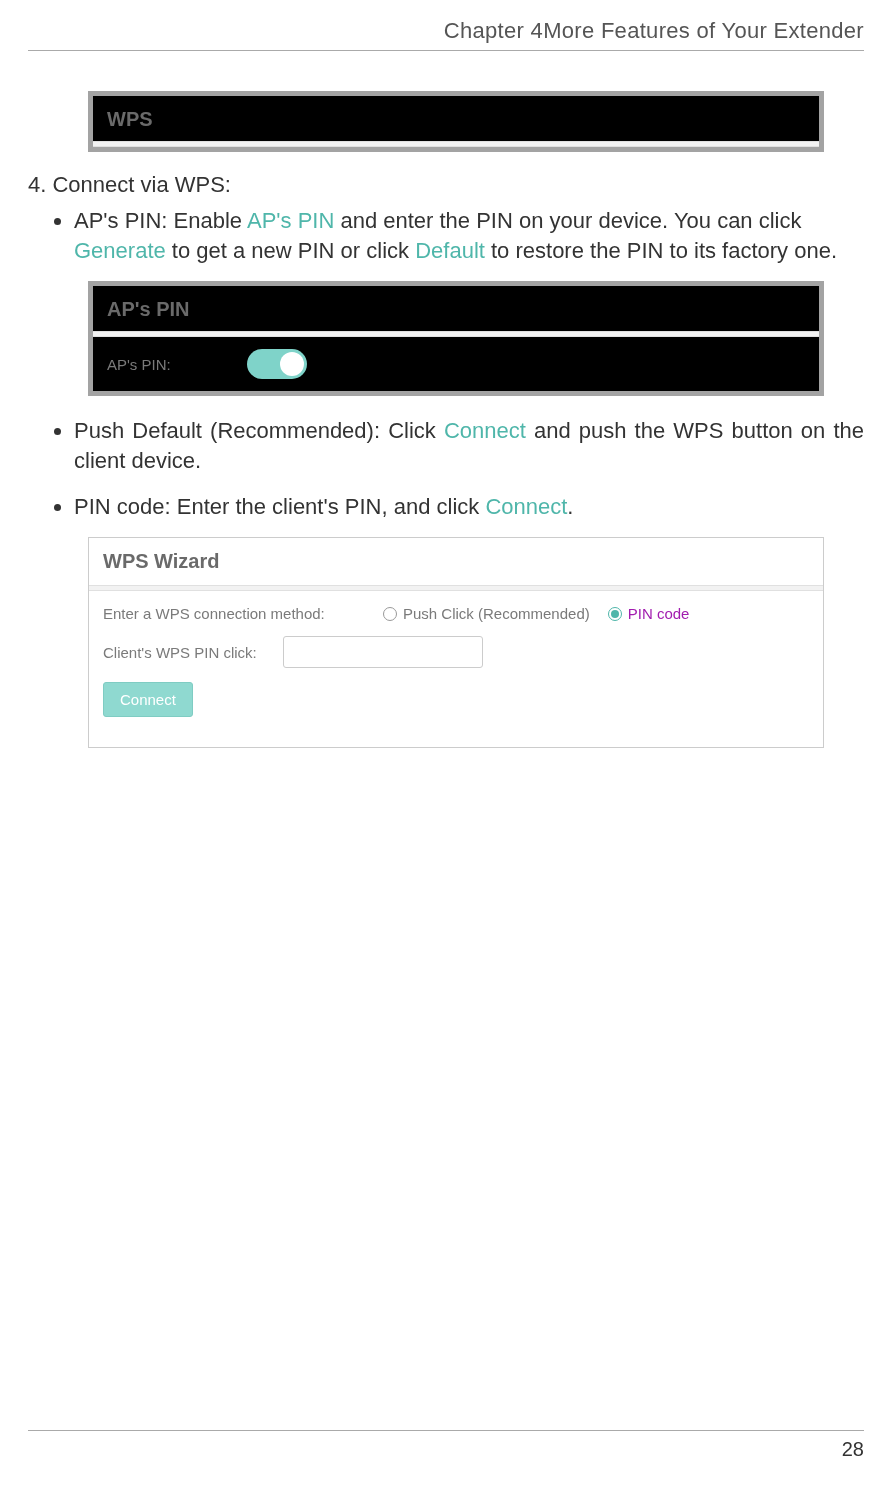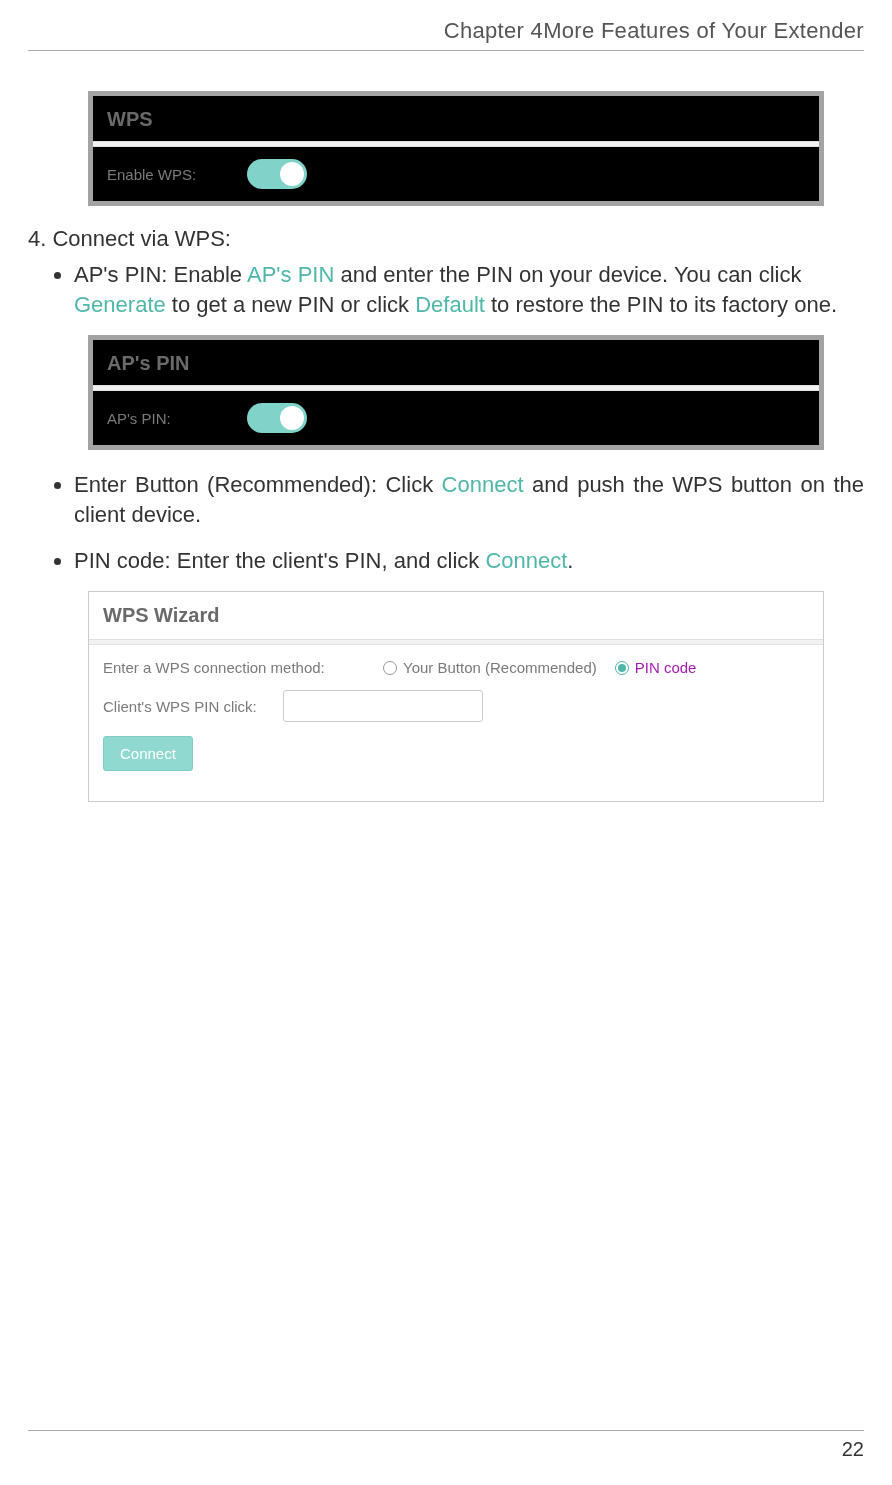--- a/index.html
+++ b/index.html
@@ -47,26 +47,20 @@
     <span>Chapter 4</span>
     <span>More Features of Your Extender</span>
   </div>
   <hr class="hr">
 
   <div class="content">
 
     <div class="panel">
       <div class="panel-title">WPS</div>
       <div class="panel-divider"></div>
-      <div class="panel-row">
-        <span class="row-label">Enable WPS:</span>
-        <span class="toggle">
-            <span class="knob"></span>
-          </span>
-      </div>
     </div>
 
     <div class="step" style="margin-left:0;">4. Connect via WPS:</div>
 
     <ul class="bullets">
       <li>
         <span>AP's PIN: Enable </span><span class="hl">AP's PIN</span><span> and enter the PIN on your device. You can click </span><span class="hl">Generate</span><span> to get a new PIN or click </span><span class="hl">Default</span><span> to restore the PIN to its factory one.</span>
       </li>
     </ul>
 
@@ -76,51 +70,51 @@
       <div class="panel-row">
         <span class="row-label">AP's PIN:</span>
         <span class="toggle">
             <span class="knob"></span>
           </span>
       </div>
     </div>
 
     <ul class="bullets">
       <li style="text-align:justify;">
-        <span>Enter Button (Recommended): Click </span><span class="hl">Connect</span><span> and push the WPS button on the client device.</span>
+        <span>Push Default (Recommended): Click </span><span class="hl">Connect</span><span> and push the WPS button on the client device.</span>
       </li>
       <li>
         <span>PIN code: Enter the client's PIN, and click </span><span class="hl">Connect</span><span>.</span>
       </li>
     </ul>
 
     <div class="ui-panel-wz">
       <div class="wz-title">WPS Wizard</div>
       <div class="panel-divider"></div>
       <div class="wz-body">
         <div class="wz-row">
           <span class="wz-label">Enter a WPS connection method:</span>
           <span class="radio-group">
             <span class="radio">
               <span class="radio-circle"></span>
-              <span>Your Button (Recommended)</span>
+              <span>Push Click (Recommended)</span>
             </span>
             <span class="radio">
               <span class="radio-circle selected"></span>
               <span class="radio-label-sel">PIN code</span>
             </span>
           </span>
         </div>
         <div class="wz-row">
           <span class="wz-label" style="width:180px;">Client's WPS PIN click:</span>
           <input type="text" class="pin-input" value="" style="">
         </div>
         <div class="wz-row">
           <span class="btn">Connect</span>
         </div>
       </div>
     </div>
 
   </div>
 
   <div class="page-number-line"></div>
-  <div class="page-number">22</div>
+  <div class="page-number">28</div>
 </div>
 
 </body></html>

